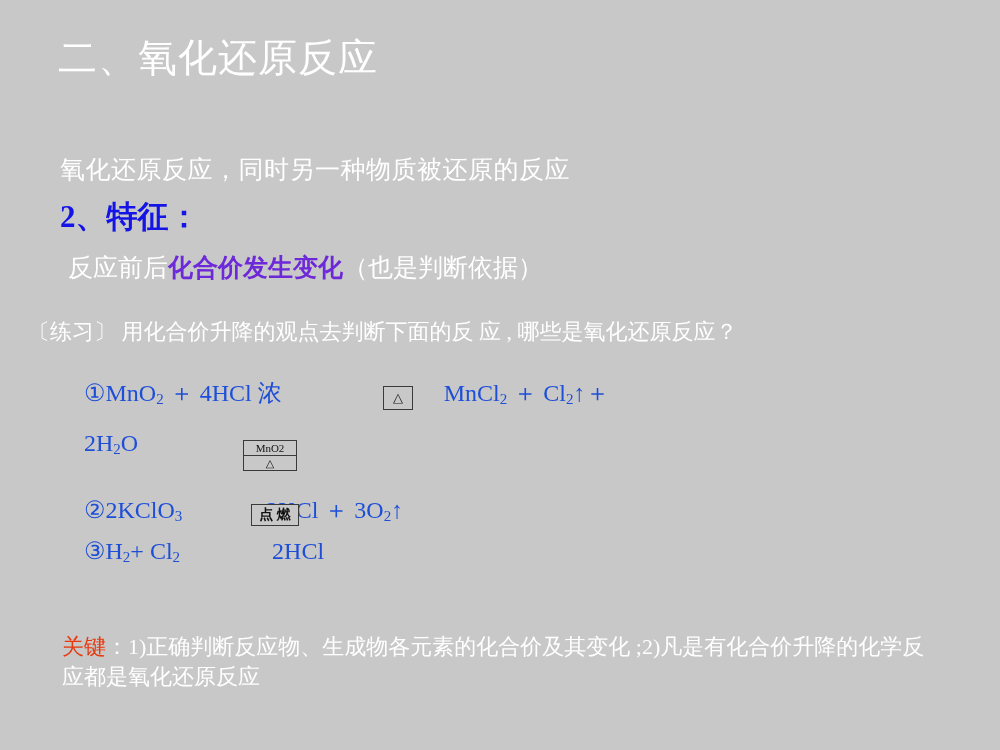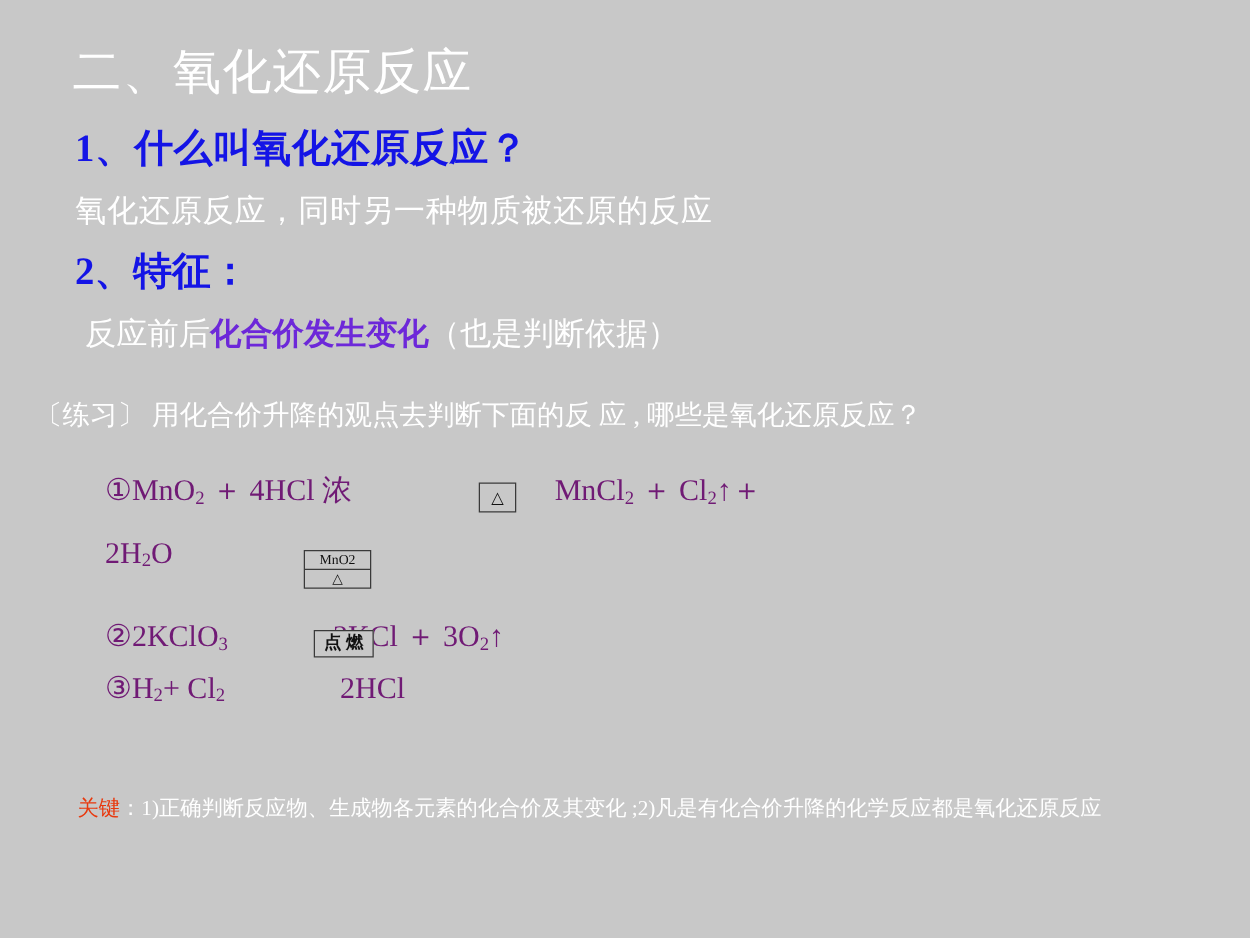--- a/index.html
+++ b/index.html
@@ -48,21 +48,21 @@
 
   .exercise{
     position:absolute;left:28px;top:316px;width:880px;
     font-size:22px;line-height:31px;
     color:#ffffff;
   }
 
   .eq{
     position:absolute;
     font-size:24px;line-height:30px;
-    color:#701a75;
+    color:#1d4ed8;
     white-space:nowrap;
   }
   .eq sub{font-size:15px;vertical-align:-3px;}
   .eq .sp{display:inline-block;}
 
   #eq1{left:84px;top:378px;}
   #eq1b{left:84px;top:428px;}
   #eq2{left:84px;top:495px;}
   #eq3{left:84px;top:536px;}
   #eq4{left:84px;top:618px;}
@@ -78,33 +78,32 @@
   }
   #cond-mno2{left:243px;top:440px;width:52px;}
   #cond-mno2 .l1{display:block;border-bottom:1px solid #3a3a3a;padding:1px 0;}
   #cond-mno2 .l2{display:block;padding:1px 0;}
 
   #cond-tri{left:383px;top:386px;width:28px;height:22px;font-size:13px;line-height:21px;}
   #cond-burn{left:251px;top:504px;width:46px;height:20px;font-size:14px;line-height:19px;font-weight:bold;}
 
   .key{
     position:absolute;left:62px;top:632px;width:880px;
-    font-size:17px;line-height:30px;
+    font-size:22px;line-height:30px;
     color:#ffffff;
   }
   .key .kw{color:#e8380d;}
 </style>
 </head>
 <body>
 
 <div class="slide">
 
   <div class="title">二、氧化还原反应</div>
 
-  <div class="q1">1、什么叫氧化还原反应？</div>
   <div class="a1">氧化还原反应，同时另一种物质被还原的反应</div>
 
   <div class="q2">2、特征：</div>
   <div class="a2">
     <span>反应前后</span><span class="red">化合价发生变化</span><span>（也是判断依据）</span>
   </div>
 
   <div class="exercise">〔练习〕 用化合价升降的观点去判断下面的反 应 , 哪些是氧化还原反应？</div>
 
   <div class="eq" id="eq1">

